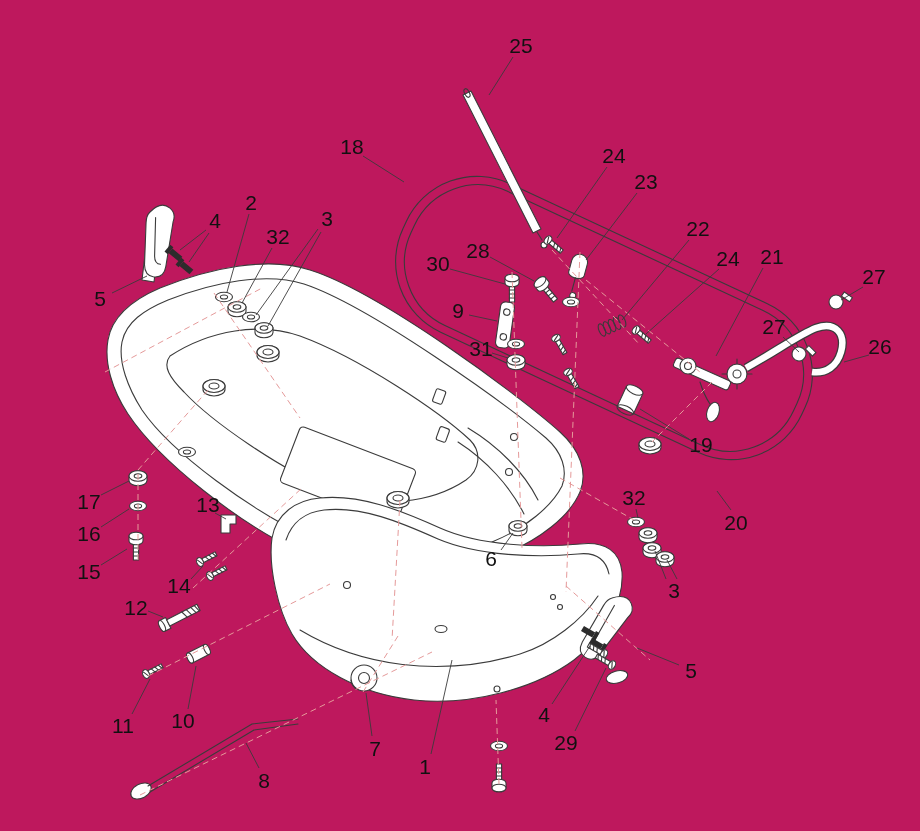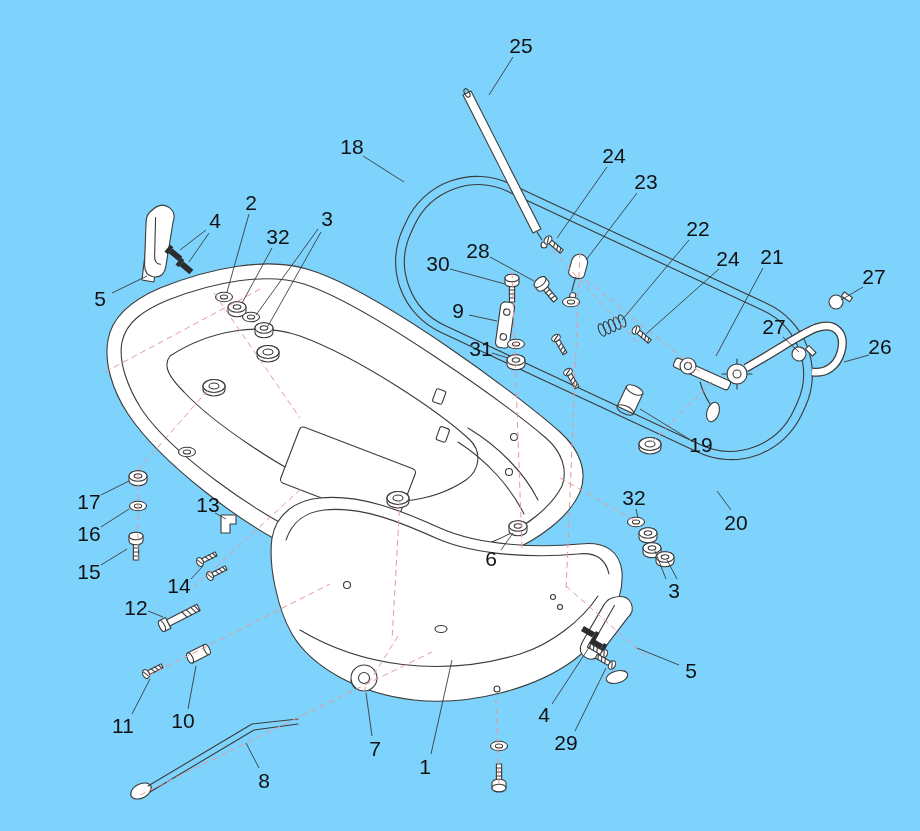--- a/index.html
+++ b/index.html
@@ -1,16 +1,16 @@
 <!DOCTYPE html>
 <html style="--line: #3b3b3b; --axis: #e59a9a; --leader: #3b3b3b; --labelcol: #111111;"><head>
 <meta charset="utf-8">
 <style>
   html,body{margin:0;padding:0;background:#ffffff;}
-  .stage{position:relative;width:920px;height:831px;background:#7dd3fc;overflow:hidden;
+  .stage{position:relative;width:920px;height:831px;background:#be185d;overflow:hidden;
          font-family:"Liberation Sans",sans-serif;}
   svg{display:block}
   .ln{fill:none;stroke:var(--line,#3b3b3b);stroke-width:1.1;stroke-linecap:round;stroke-linejoin:round;}
   .lnf{fill:#ffffff;stroke:var(--line,#3b3b3b);stroke-width:1.1;stroke-linecap:round;stroke-linejoin:round;}
   .dark{fill:#2c2c2c;stroke:none;}
   .tube{fill:none;stroke:var(--line,#3b3b3b);stroke-width:9;}
   .tubein{fill:none;stroke:#ffffff;stroke-width:6.5;}
   .axis{fill:none;stroke:var(--axis,#e59a9a);stroke-width:1;stroke-dasharray:6 4;}
   .leader{stroke:var(--leader,#3b3b3b);stroke-width:0.9;}
   .callout-label{fill:var(--labelcol,#111111);text-anchor:middle;font-family:"Liberation Sans",sans-serif;}

